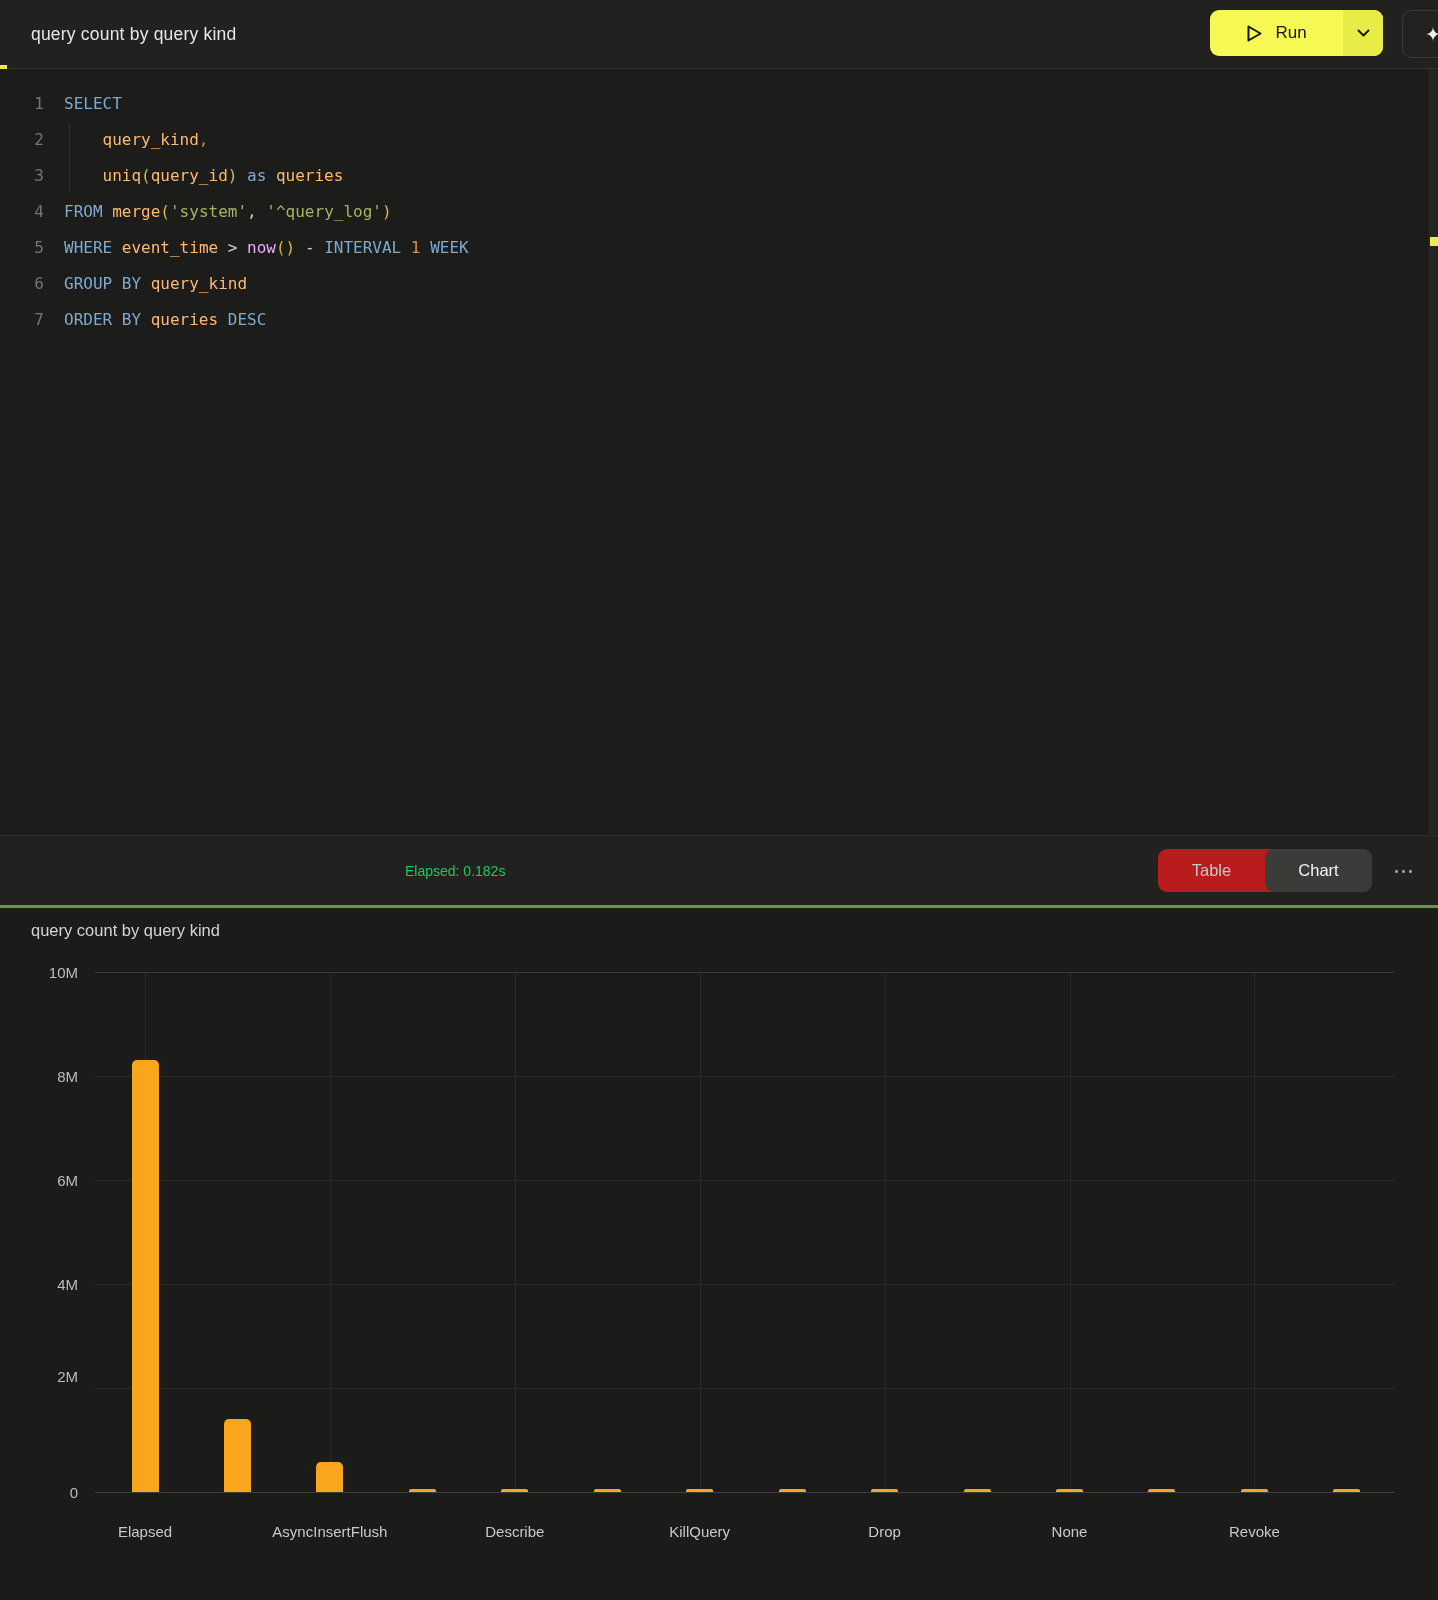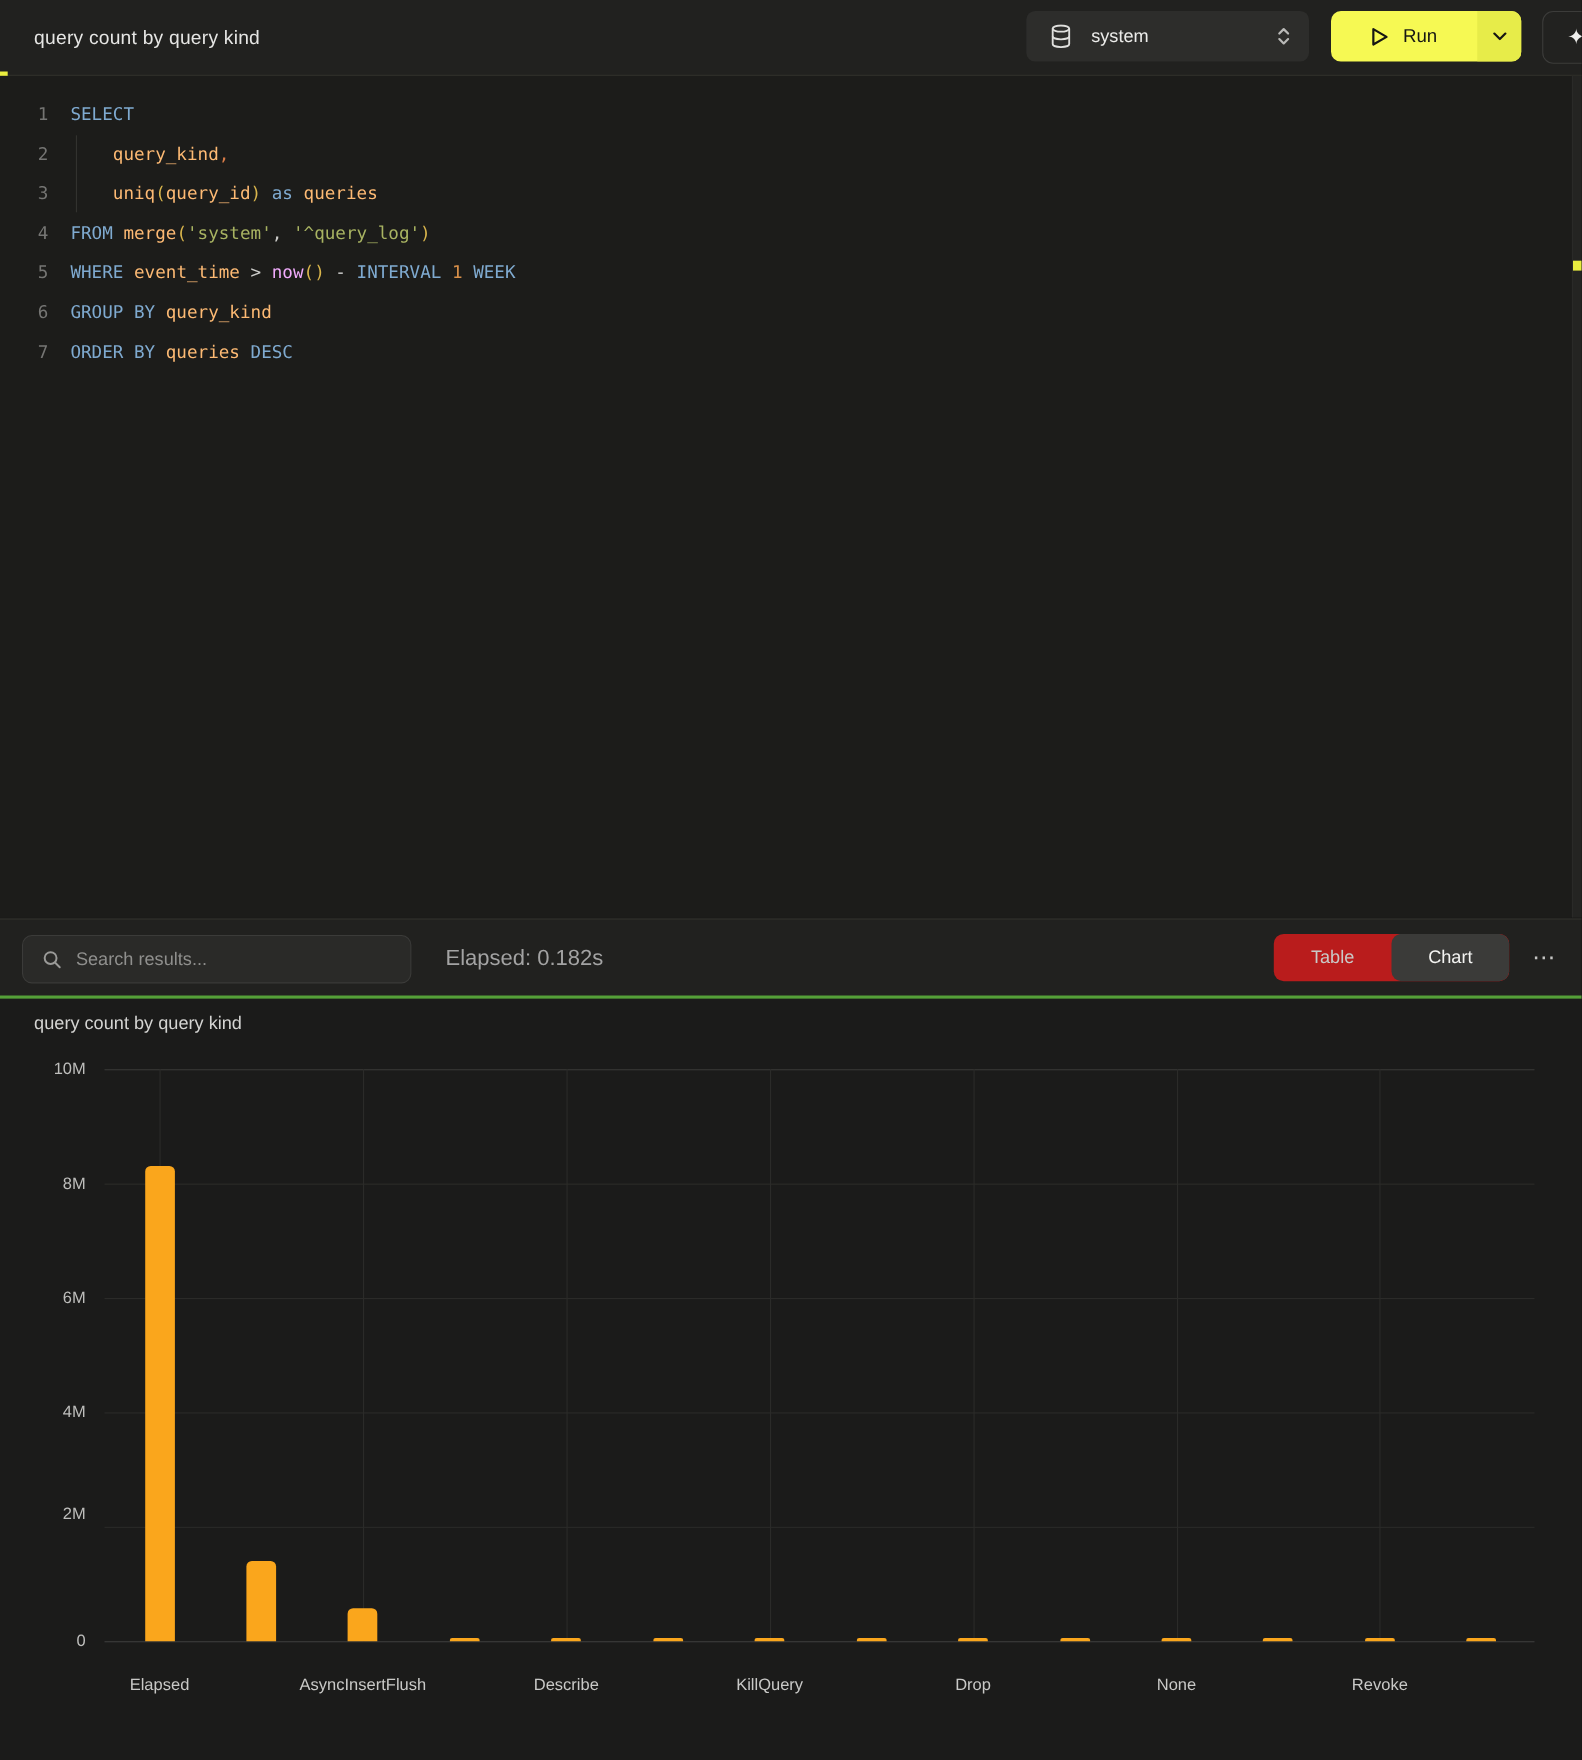--- a/index.html
+++ b/index.html
@@ -49,21 +49,21 @@
 
   
   .toolbar{position:absolute;left:0;top:835px;width:1438px;height:70px;background:#21211F;
         border-top:1px solid #30302C;}
   .search-box{position:absolute;left:20px;top:14px;width:352px;height:42px;background:#2A2A28;
         border:1px solid #3B3B39;border-radius:9px;display:flex;align-items:center;}
   .search-box svg{margin-left:18px;}
   .search-input{background:transparent;border:none;outline:none;color:#CFCFCD;font-size:16.5px;
         margin-left:11px;width:270px;font-family:"Liberation Sans",sans-serif;}
   .search-input::placeholder{color:#8F8F8D;}
-  .stat{position:absolute;top:0;height:70px;display:flex;align-items:center;color:#a3a3a3;font-size:20px;}
+  .stat{position:absolute;top:0;height:70px;display:flex;align-items:center;color:#22c55e;font-size:14px;}
   .stat.elapsed{left:405px;}
   .stat.read{left:587px;}
   .view-toggle{position:absolute;left:1158px;top:13px;width:214px;height:43px;background:#b91c1c;
         border-radius:9px;display:flex;overflow:hidden;}
   .toggle-seg{flex:1;display:flex;align-items:center;justify-content:center;font-size:16.5px;
         color:#C9C9C7;cursor:pointer;}
   .toggle-seg.selected{background:#3B3B39;color:#F4F4F2;border-radius:9px;}
   .more-btn{position:absolute;left:1382px;top:13px;width:44px;height:43px;display:flex;align-items:center;
         justify-content:center;color:#C6C6C4;font-size:21px;cursor:pointer;letter-spacing:1px;}
   .green-rule{position:absolute;left:0;top:905px;width:1438px;height:3px;background:#55A038;}
@@ -80,36 +80,20 @@
   .bar{position:absolute;background:#FAA61C;}
 </style>
 </head>
 <body>
 
 <div id="app">
 
   <div class="header">
     <div class="header-title">query count by query kind</div>
 
-    <div class="db-pill">
-      <span class="dbicon">
-        <svg width="19" height="22" viewBox="0 0 19 22" fill="none" stroke="#E0E0DE" stroke-width="1.7">
-          <ellipse cx="9.5" cy="4" rx="7.5" ry="2.8"></ellipse>
-          <path d="M2 4v14c0 1.6 3.4 2.8 7.5 2.8s7.5-1.2 7.5-2.8V4"></path>
-          <path d="M2 11c0 1.6 3.4 2.8 7.5 2.8s7.5-1.2 7.5-2.8"></path>
-        </svg>
-      </span>
-      <span class="dbname">system</span>
-      <span class="updown">
-        <svg width="14" height="20" viewBox="0 0 14 20" fill="none" stroke="#B9B9B7" stroke-width="2" stroke-linecap="round" stroke-linejoin="round">
-          <path d="M3 7.5 L7 3.5 L11 7.5"></path>
-          <path d="M3 12.5 L7 16.5 L11 12.5"></path>
-        </svg>
-      </span>
-    </div>
 
     <div class="run-btn">
       <div class="run-main">
         <svg width="17" height="19" viewBox="0 0 17 19" fill="none" stroke="#161613" stroke-width="2" stroke-linejoin="round">
           <path d="M2.5 2.5 L14.5 9.5 L2.5 16.5 Z"></path>
         </svg>
         <span class="run-label">Run</span>
       </div>
       <div class="run-caret">
         <svg width="13" height="8" viewBox="0 0 13 8" fill="none" stroke="#161613" stroke-width="2" stroke-linecap="round" stroke-linejoin="round">
@@ -128,27 +112,20 @@
 
   <div class="editor">
     <div class="indent-guide"></div>
     <div class="code" id="code-lines"><div class="code-row"><span class="lineno">1</span><span class="linebody"><span class="tok-kw">SELECT</span></span></div><div class="code-row"><span class="lineno">2</span><span class="linebody"><span class="tok-pl">    </span><span class="tok-id">query_kind</span><span class="tok-cm">,</span></span></div><div class="code-row"><span class="lineno">3</span><span class="linebody"><span class="tok-pl">    </span><span class="tok-id">uniq</span><span class="tok-pr">(</span><span class="tok-id">query_id</span><span class="tok-pr">)</span><span class="tok-pl"> </span><span class="tok-kw">as</span><span class="tok-pl"> </span><span class="tok-id">queries</span></span></div><div class="code-row"><span class="lineno">4</span><span class="linebody"><span class="tok-kw">FROM</span><span class="tok-pl"> </span><span class="tok-id">merge</span><span class="tok-pr">(</span><span class="tok-st">'system'</span><span class="tok-op">,</span><span class="tok-pl"> </span><span class="tok-st">'^query_log'</span><span class="tok-pr">)</span></span></div><div class="code-row"><span class="lineno">5</span><span class="linebody"><span class="tok-kw">WHERE</span><span class="tok-pl"> </span><span class="tok-id">event_time</span><span class="tok-pl"> </span><span class="tok-op">&gt;</span><span class="tok-pl"> </span><span class="tok-fn">now</span><span class="tok-pr">()</span><span class="tok-pl"> </span><span class="tok-op">-</span><span class="tok-pl"> </span><span class="tok-kw">INTERVAL</span><span class="tok-pl"> </span><span class="tok-nm">1</span><span class="tok-pl"> </span><span class="tok-kw">WEEK</span></span></div><div class="code-row"><span class="lineno">6</span><span class="linebody"><span class="tok-kw">GROUP BY</span><span class="tok-pl"> </span><span class="tok-id">query_kind</span></span></div><div class="code-row"><span class="lineno">7</span><span class="linebody"><span class="tok-kw">ORDER BY</span><span class="tok-pl"> </span><span class="tok-id">queries</span><span class="tok-pl"> </span><span class="tok-kw">DESC</span></span></div></div>
     <div class="scroll-track">
       <div class="scroll-mark"></div>
     </div>
   </div>
 
   <div class="toolbar">
-    <div class="search-box">
-      <svg width="17" height="17" viewBox="0 0 17 17" fill="none" stroke="#9A9A98" stroke-width="1.8" stroke-linecap="round">
-        <circle cx="7" cy="7" r="5.4"></circle>
-        <path d="M11.2 11.2 L15.3 15.3"></path>
-      </svg>
-      <input class="search-input" placeholder="Search results..." style="">
-    </div>
     <div class="stat elapsed">Elapsed: 0.182s</div>
     <div class="view-toggle">
       <div class="toggle-seg">Table</div>
       <div class="toggle-seg selected">Chart</div>
     </div>
     <div class="more-btn">
       <span>⋯</span>
     </div>
   </div>
 

